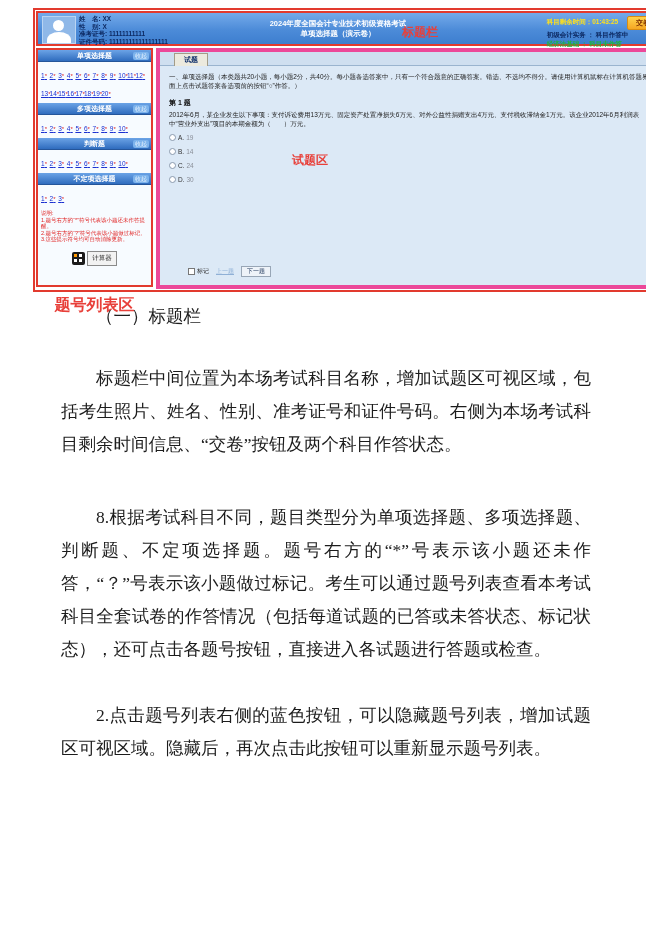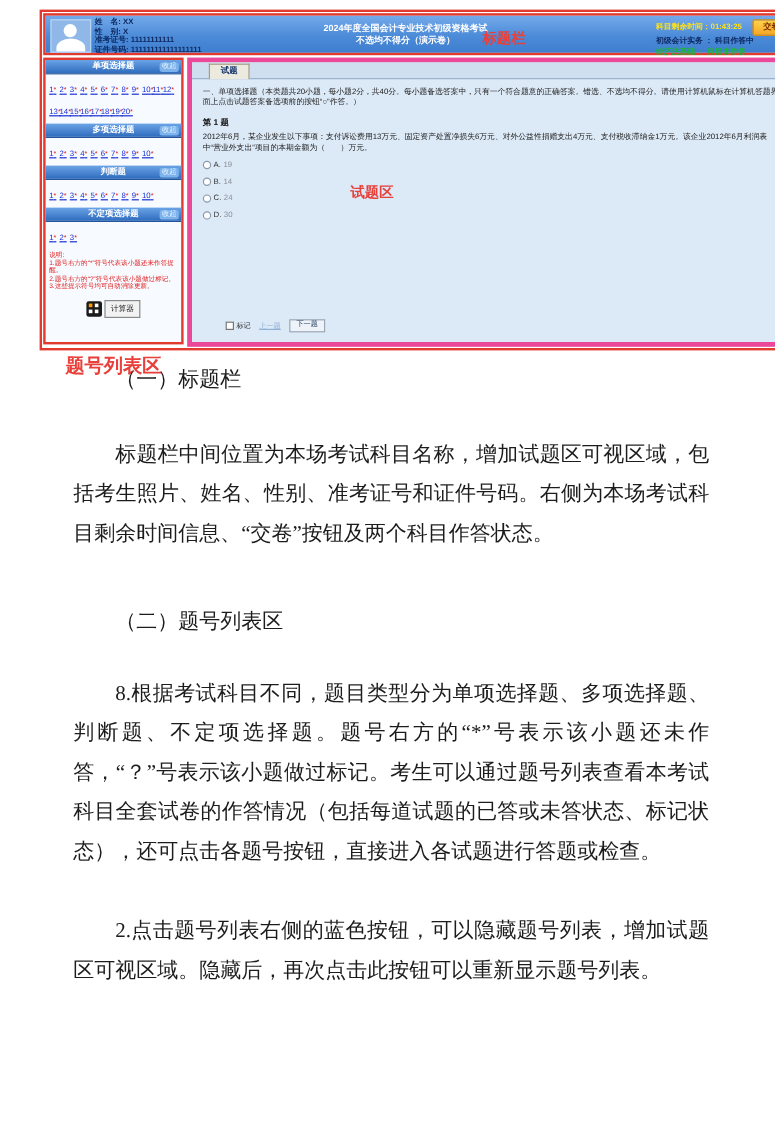--- a/index.html
+++ b/index.html
@@ -96,21 +96,21 @@
       <span class="body"></span>
     </div>
     <div class="cand">
       <div>姓　名: XX</div>
       <div>性　别: X</div>
       <div>准考证号: 11111111111</div>
       <div>证件号码: 111111111111111111</div>
     </div>
     <div class="exam-title">
       <div>2024年度全国会计专业技术初级资格考试</div>
-      <div>不选均不得分（演示卷）</div>
+      <div>单项选择题（演示卷）</div>
     </div>
     <span class="ann ann-titlebar">标题栏</span>
     <div class="tb-right">
       <div class="time-line">
         <span>科目剩余时间：</span><span>01:43:25</span>
         <span class="btn-submit">交卷</span>
       </div>
       <div id="status-lines">
           <div class="st-line st-0">初级会计实务 ： 科目作答中</div>
           <div class="st-line st-1">经济法基础 ： 科目未作答</div>
@@ -177,16 +177,15 @@
       <span><span class="chk"></span><span>标记</span></span>
       <span class="prev-link">上一题</span>
       <span class="next-btn">下一题</span>
     </div>
   </div>
 </div>
 
 <div class="doc">
   <div class="heading h1">（一）标题栏</div>
   <p class="p1">标题栏中间位置为本场考试科目名称，增加试题区可视区域，包括考生照片、姓名、性别、准考证号和证件号码。右侧为本场考试科目剩余时间信息、“交卷”按钮及两个科目作答状态。</p>
-  <div class="heading h2">（二）题号列表区</div>
   <p class="p2">8.根据考试科目不同，题目类型分为单项选择题、多项选择题、判断题、不定项选择题。题号右方的“*”号表示该小题还未作答，“？”号表示该小题做过标记。考生可以通过题号列表查看本考试科目全套试卷的作答情况（包括每道试题的已答或未答状态、标记状态），还可点击各题号按钮，直接进入各试题进行答题或检查。</p>
   <p class="p3">2.点击题号列表右侧的蓝色按钮，可以隐藏题号列表，增加试题区可视区域。隐藏后，再次点击此按钮可以重新显示题号列表。</p>
 </div>
 
 </body></html>

